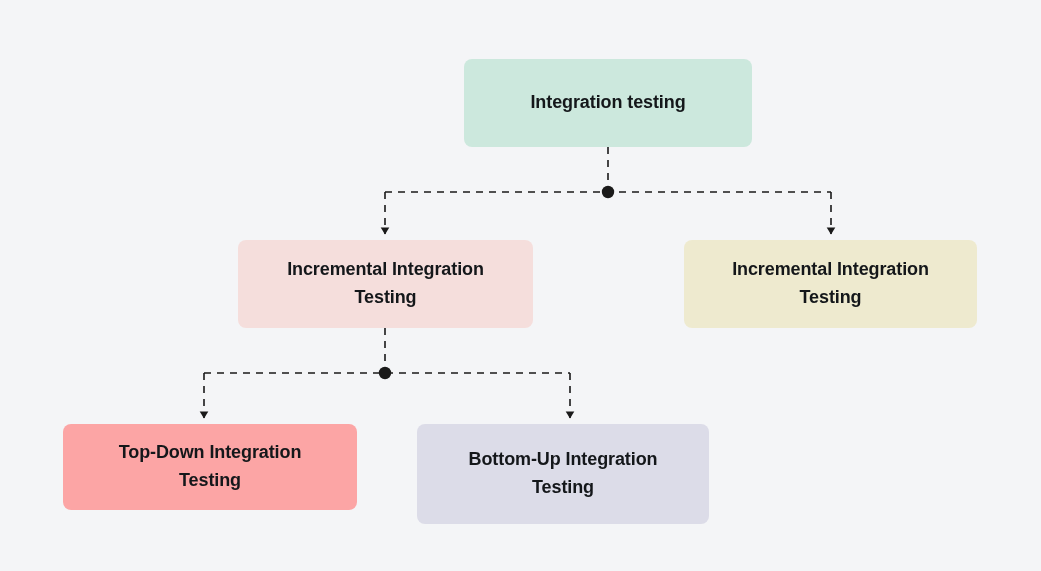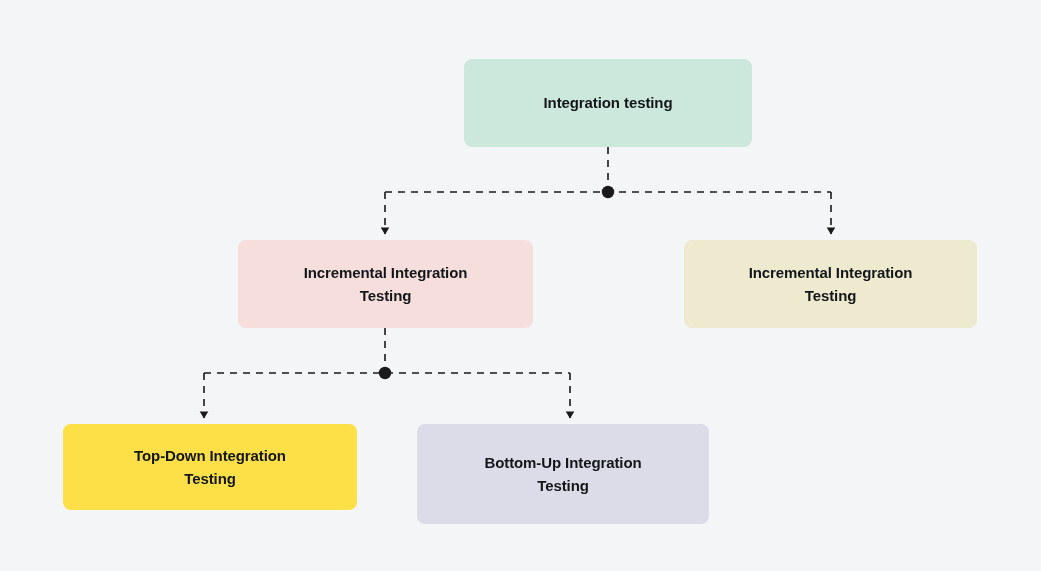--- a/index.html
+++ b/index.html
@@ -31,21 +31,21 @@
   .node-box {
     position: absolute;
     box-sizing: border-box;
     display: flex;
     align-items: center;
     justify-content: center;
     text-align: center;
     border-radius: 8px;
     padding: 6px 14px;
     color: #14171a;
-    font-size: 15px;
+    font-size: 18px;
     font-weight: 600;
     line-height: 1.55;
     letter-spacing: -0.1px;
     white-space: pre-line;
   }
   .node-label {
     display: block;
     width: 100%;
   }
 </style>
@@ -91,21 +91,21 @@
   <div class="node-box" style="left:238px; top:240px; width:295px; height:88px; background:#f5dedc;">
     <span class="node-label">Incremental Integration
 Testing</span>
   </div>
 
   <div class="node-box" style="left:684px; top:240px; width:293px; height:88px; background:#eeeacf;">
     <span class="node-label">Incremental Integration
 Testing</span>
   </div>
 
-  <div class="node-box" style="left:63px; top:424px; width:294px; height:86px; background:#fde047;">
+  <div class="node-box" style="left:63px; top:424px; width:294px; height:86px; background:#fca5a5;">
     <span class="node-label">Top-Down Integration
 Testing</span>
   </div>
 
   <div class="node-box" style="left:417px; top:424px; width:292px; height:100px; background:#dcdce8;">
     <span class="node-label">Bottom-Up Integration
 Testing</span>
   </div>
 
 </div>

